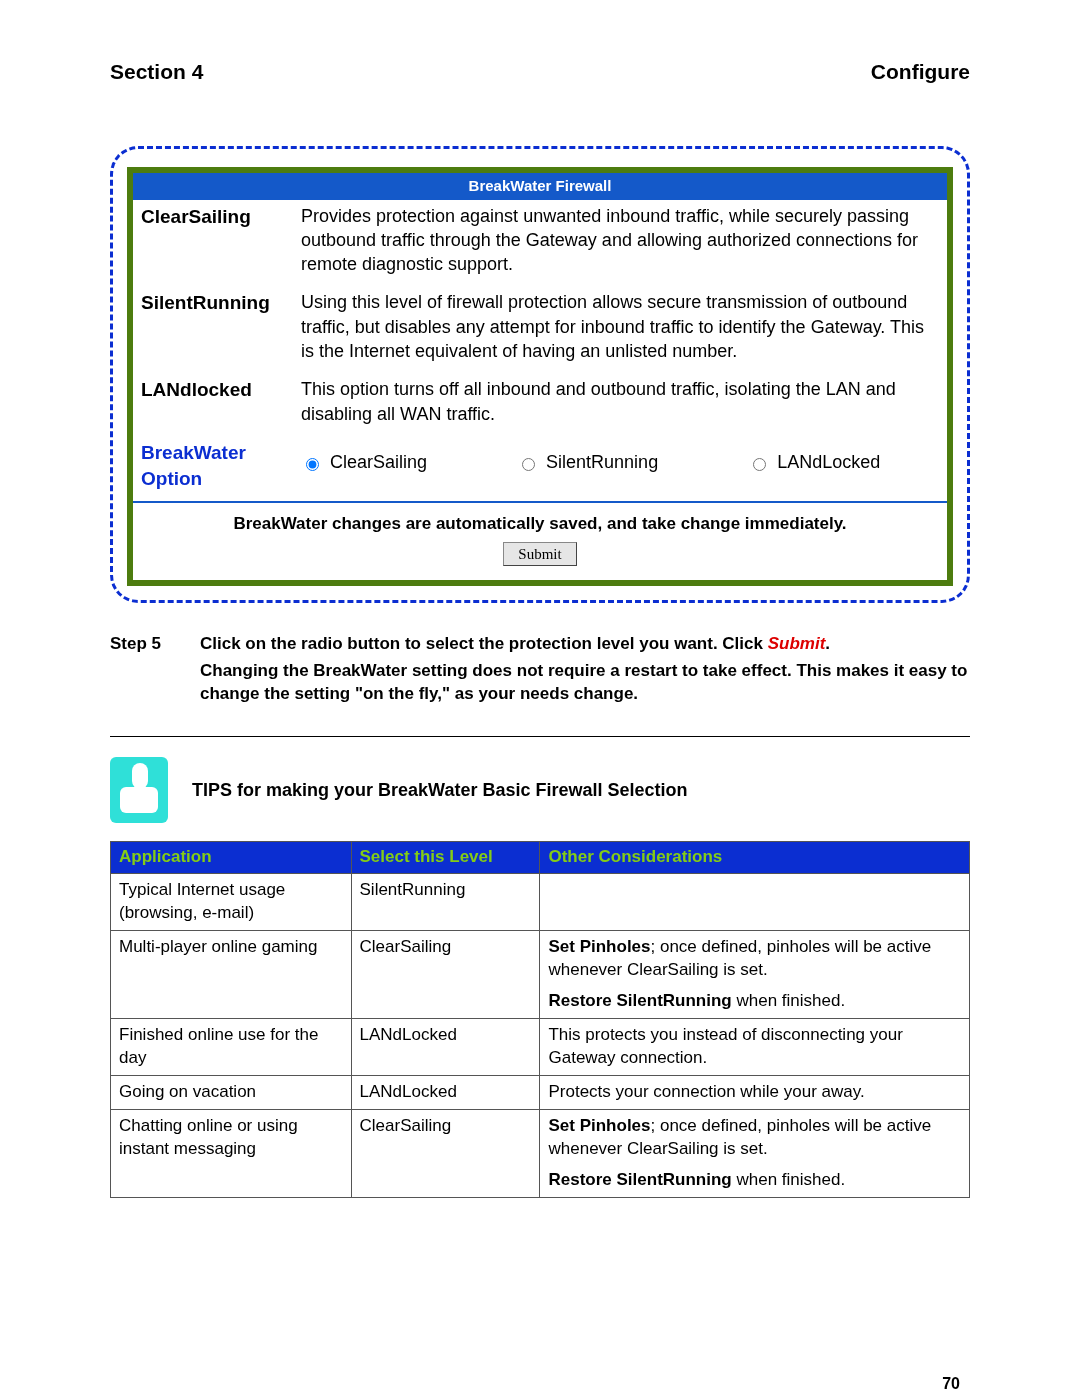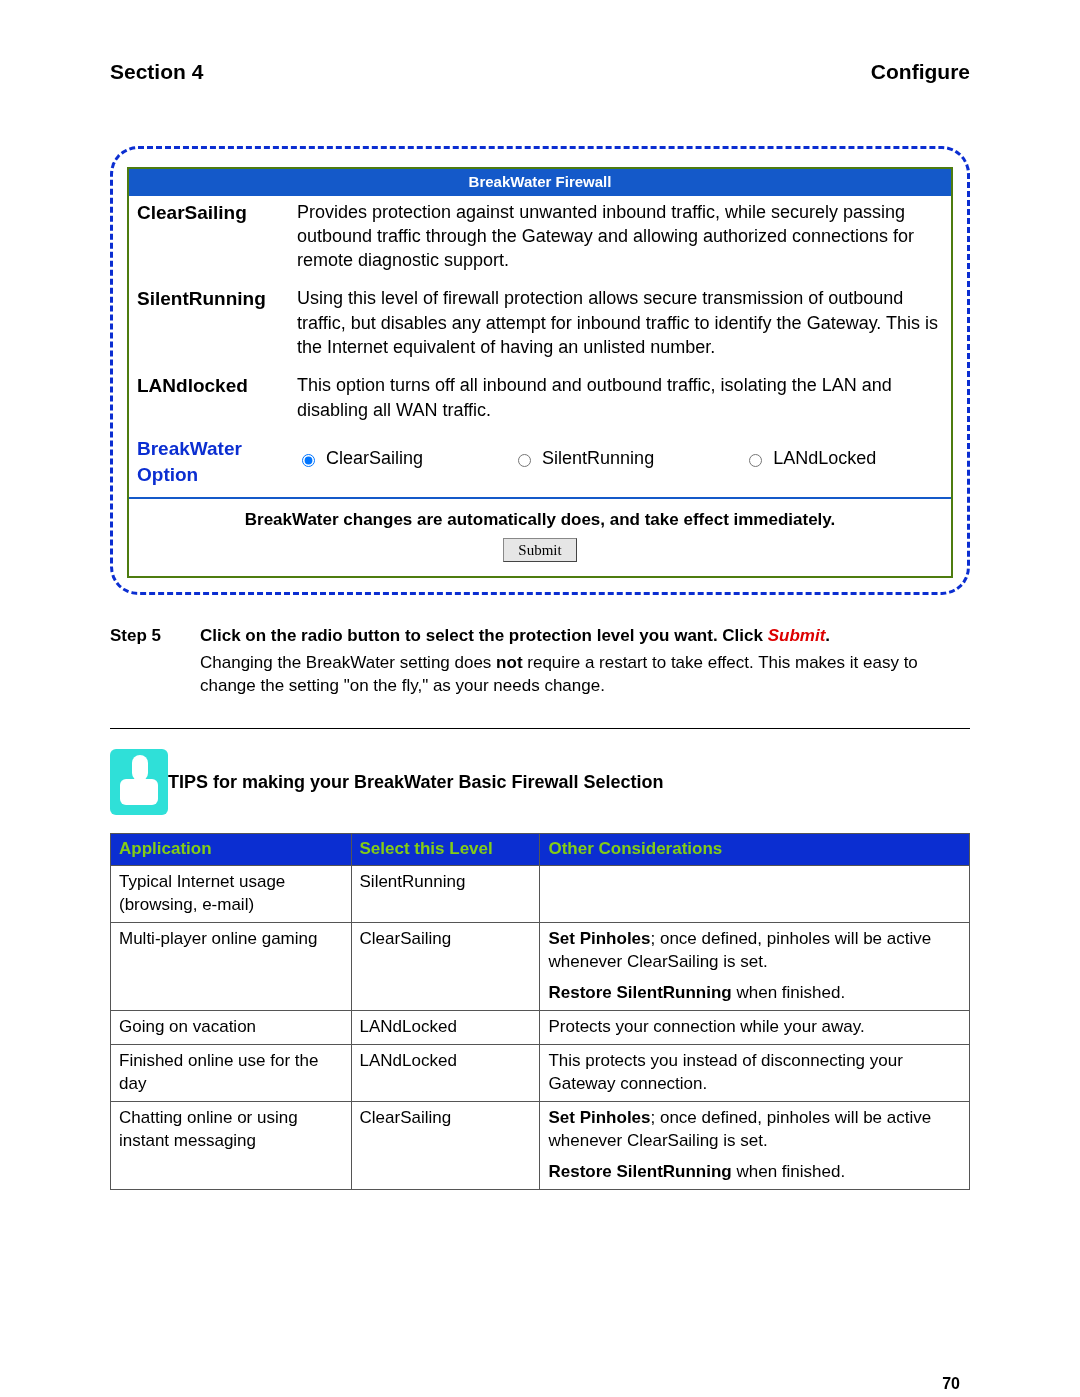--- a/index.html
+++ b/index.html
@@ -27,21 +27,21 @@
     margin-bottom: 60px;
   }
   .header-right { color: #000000; }
   .dashed-wrap {
     border: 3px dashed #0b2ed1;
     border-radius: 28px;
     padding: 18px 14px 14px 14px;
     margin-bottom: 30px;
   }
   .fw-box {
-    border: 2px solid #4d7c0f;
+    border: 6px solid #4d7c0f;
   }
   .fw-title {
     background: #1459c9;
     color: #fff;
     font-weight: bold;
     text-align: center;
     font-size: 15px;
     padding: 3px 0;
   }
   .fw-row {
@@ -90,31 +90,32 @@
   .step-row {
     display: flex;
     font-weight: bold;
     margin-top: 10px;
   }
   .step-label { width: 90px; flex: 0 0 90px; }
   .step-body { flex: 1; }
   .step-body .submit { color:#d00; font-style: italic; }
   .step-detail {
     margin-left: 90px;
-    font-weight: normal;
+    font-weight: bold;
     margin-top: 4px;
   }
   hr.sep {
     border: none;
     border-top: 1px solid #000;
     margin: 30px 0 20px 0;
   }
   .tips-row {
     display: flex;
     align-items: center;
+    gap: 24px;
     margin-bottom: 18px;
   }
   .tips-icon {
     width: 58px; height: 66px;
     background: #2fe0d8;
     border-radius: 6px;
     position: relative;
   }
   .tips-icon::before {
     content:"";
@@ -199,21 +200,21 @@
             <span>SilentRunning</span>
           </label>
           <label class="radio-item">
             <input type="radio" name="bw" style="">
             <span>LANdLocked</span>
           </label>
         </div>
       </div>
 
       <div class="fw-lower">
-        <div style="font-weight:bold;">BreakWater changes are automatically does, and take effect immediately.</div>
+        <div style="font-weight:bold;">BreakWater changes are automatically saved, and take change immediately.</div>
         <span class="submit-btn">Submit</span>
       </div>
     </div>
   </div>
 
   <div class="step-row">
     <div class="step-label">Step 5</div>
     <div class="step-body">
       <span>Click on the radio button to select the protection level you want. Click </span><span class="submit">Submit</span><span>.</span>
     </div>
@@ -245,34 +246,34 @@
         </tr>
         <tr>
           <td>Multi-player online gaming</td>
           <td>ClearSailing</td>
           <td>
             <div><span class="bold">Set Pinholes</span><span>; once defined, pinholes will be active whenever ClearSailing is set.</span></div>
             <div style="margin-top: 8px;"><span class="bold">Restore SilentRunning</span><span> when finished.</span></div>
           </td>
         </tr>
         <tr>
+          <td>Finished online use for the day</td>
+          <td>LANdLocked</td>
+          <td>
+            <div><span>This protects you instead of disconnecting your Gateway connection.</span></div>
+          </td>
+        </tr>
+        <tr>
           <td>Going on vacation</td>
           <td>LANdLocked</td>
           <td>
             <div><span>Protects your connection while your away.</span></div>
           </td>
         </tr>
         <tr>
-          <td>Finished online use for the day</td>
-          <td>LANdLocked</td>
-          <td>
-            <div><span>This protects you instead of disconnecting your Gateway connection.</span></div>
-          </td>
-        </tr>
-        <tr>
           <td>Chatting online or using instant messaging</td>
           <td>ClearSailing</td>
           <td>
             <div><span class="bold">Set Pinholes</span><span>; once defined, pinholes will be active whenever ClearSailing is set.</span></div>
             <div style="margin-top: 8px;"><span class="bold">Restore SilentRunning</span><span> when finished.</span></div>
           </td>
         </tr>
       </tbody>
   </table>
 

